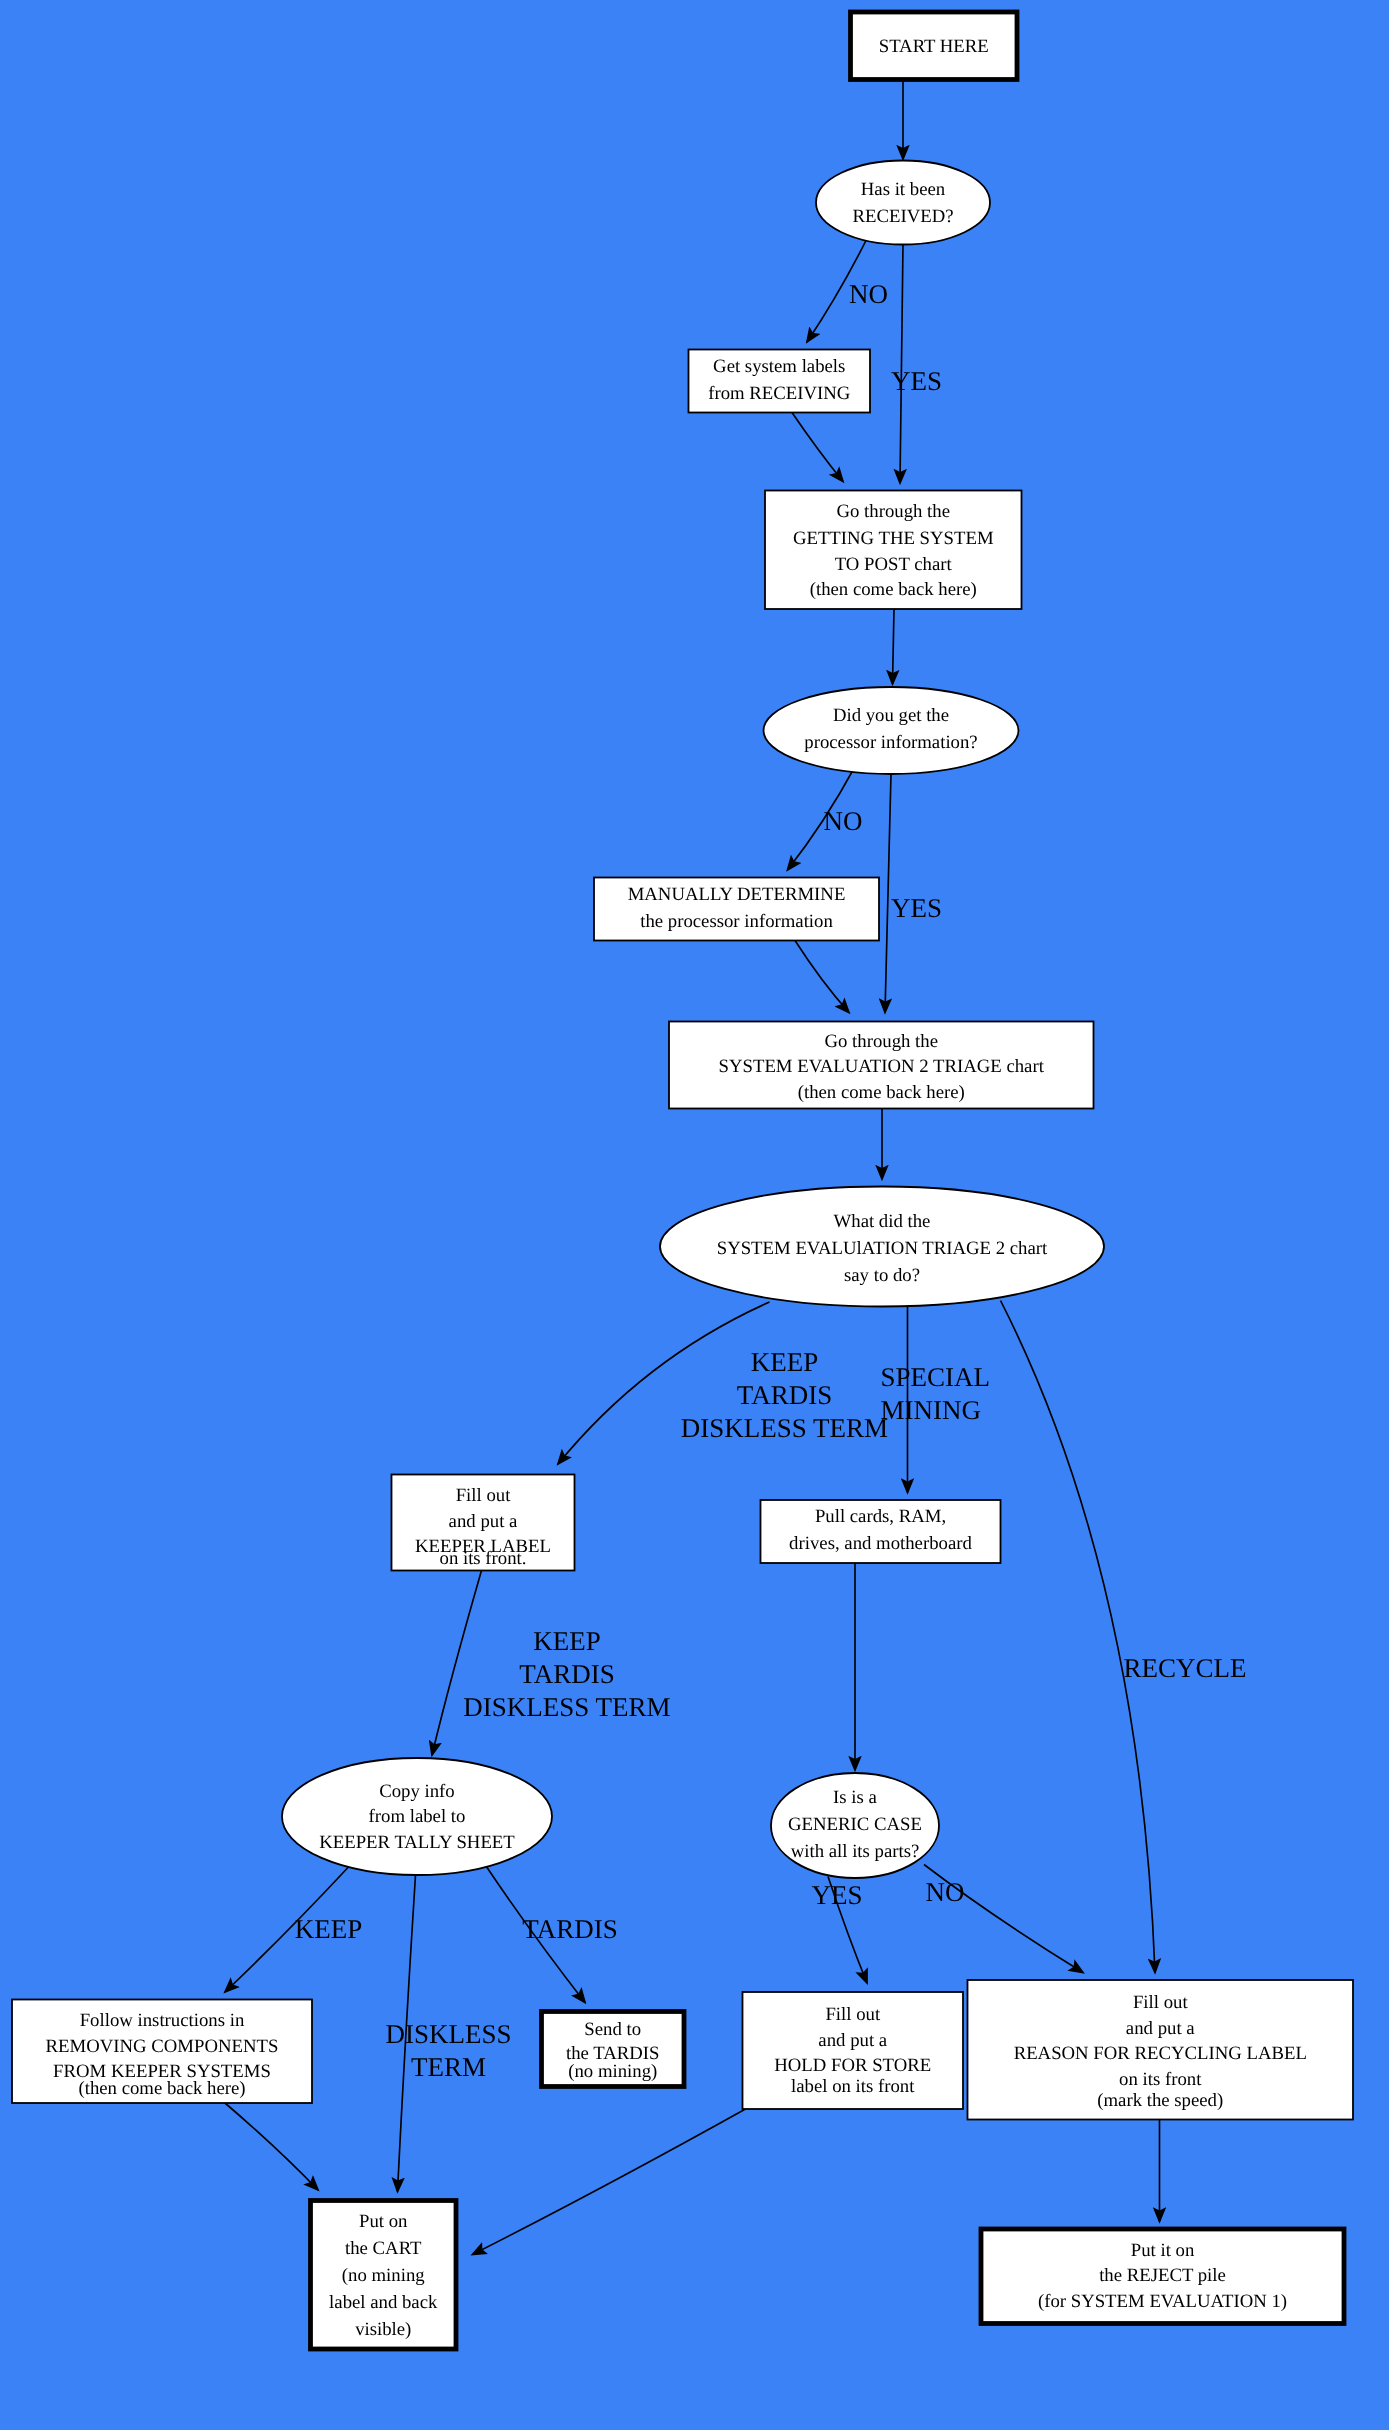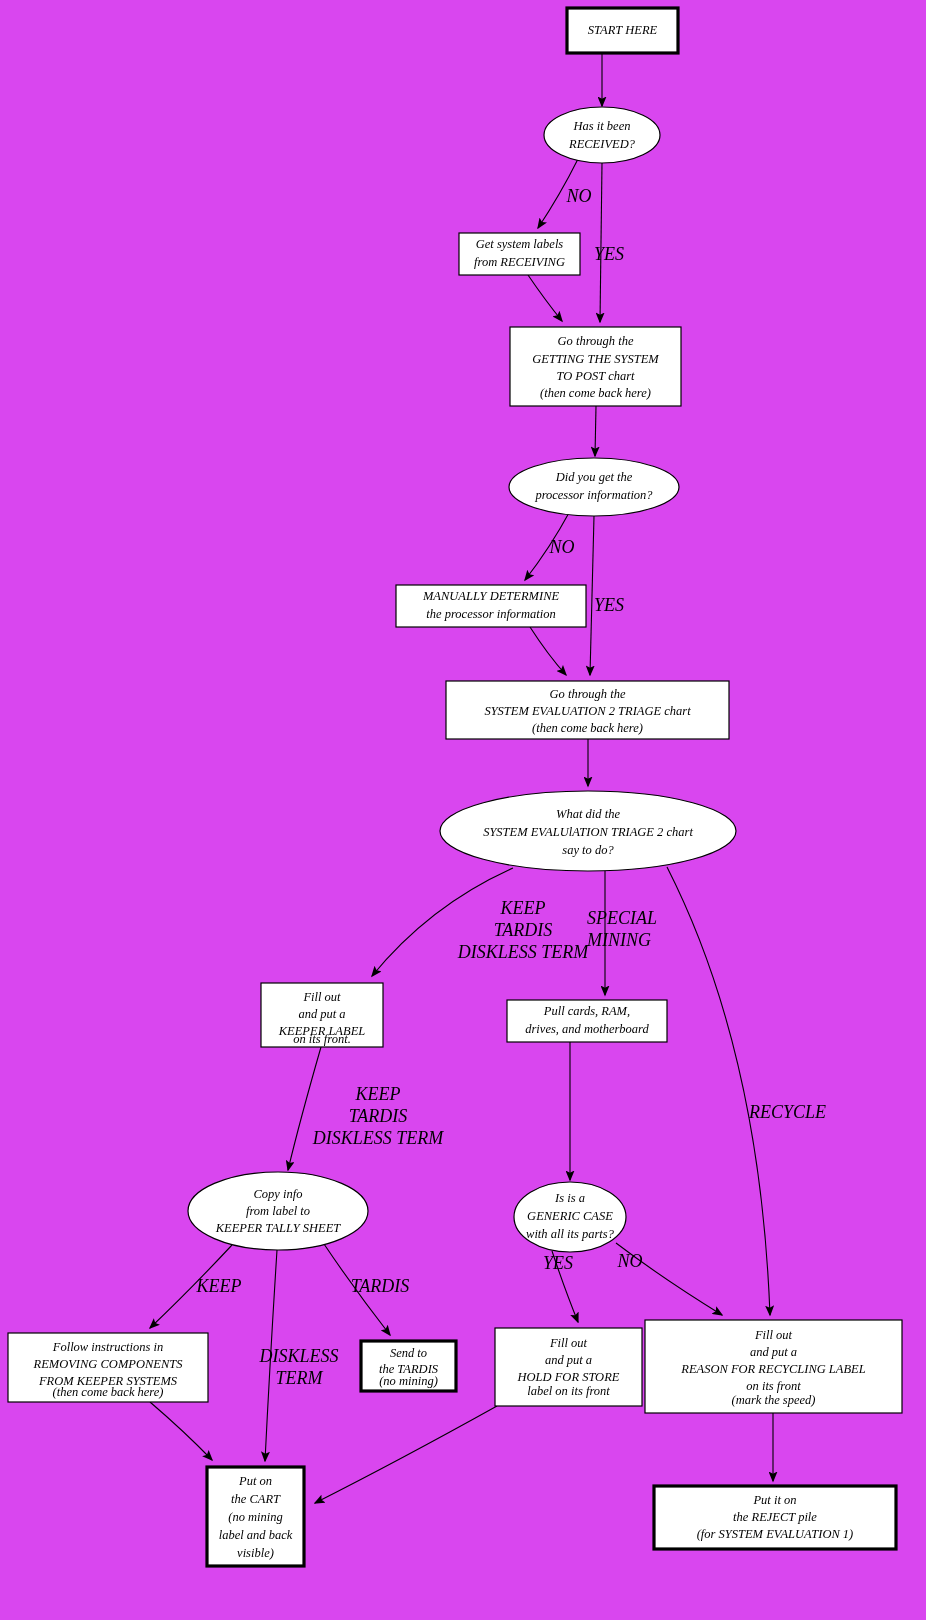--- a/index.html
+++ b/index.html
@@ -1,21 +1,20 @@
 <!DOCTYPE html>
 <html><head>
 <meta charset="utf-8">
 <style>
   html,body{margin:0;padding:0;background:#ffffff;}
   #chart-root{
     position:relative;
     width:926px;height:1620px;
-    background:#d946ef;
+    background:#3b82f6;
     font-family:"Liberation Serif", serif;
-    font-style:italic;
   }
   svg#flow{position:absolute;top:0;left:0;width:926px;height:1620px;}
   .node-box{fill:#ffffff;stroke:#000000;stroke-width:1.2;}
   .node-box.thick{stroke-width:3.2;}
   .node-ellipse{fill:#ffffff;stroke:#000000;stroke-width:1.2;}
   .edge{fill:none;stroke:#000000;stroke-width:1.1;}
   .node-text{
     font-family:"Liberation Serif", serif;
     font-size:12.5px;
     fill:#000000;

